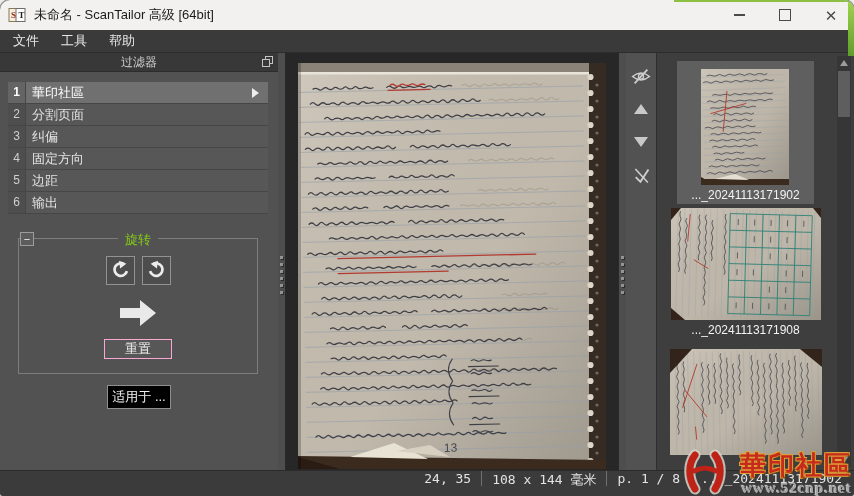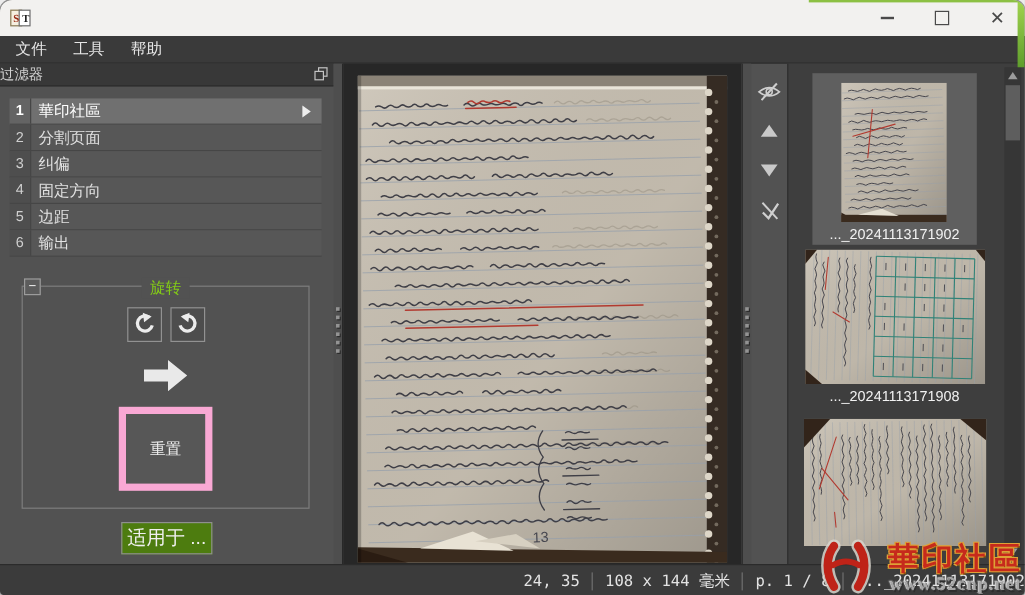--- a/index.html
+++ b/index.html
@@ -23,21 +23,21 @@
 
   
   .menubar{height:22px;background:#3a3a3a;display:flex;align-items:center;padding-left:2px;
     border-bottom:1px solid #2d2d2d;}
   .menu-item{padding:0 11px;font-size:13px;color:#e6e6e6;line-height:22px;text-align:right;}
 
   
   .main{display:flex;height:417px;}
   .dock-left{width:278px;display:flex;flex-direction:column;flex:none;}
   .panel-header{height:18px;background:#383838;position:relative;display:flex;align-items:center;
-    border-bottom:1px solid #2c2c2c;flex:none;}
+    justify-content:center;border-bottom:1px solid #2c2c2c;flex:none;}
   .panel-title{font-size:12px;color:#d2d2d2;}
   .float-btn{position:absolute;right:4px;top:2px;width:13px;height:13px;}
 
   .filter-list{margin:10px 10px 0 8px;}
   .filter-row{height:21px;display:flex;align-items:center;background:#575757;border-bottom:1px solid #464646;}
   .filter-row .num{width:17px;text-align:center;font-size:12px;color:#cfcfcf;
     background:rgba(0,0,0,0.10);border-right:1px solid #464646;line-height:21px;flex:none;}
   .filter-row .lbl{padding-left:6px;font-size:13px;color:#e2e2e2;white-space:nowrap;}
   .filter-row.selected{background:#707070;}
   .filter-row.selected .num{color:#fff;font-weight:bold;}
@@ -47,24 +47,24 @@
 
   .rot-group{margin:24px 20px 0 18px;border:1px solid #7d7d7d;position:relative;padding:17px 0 14px;}
   .rot-legend{position:absolute;top:-8px;left:50%;transform:translateX(-50%);
     background:#525252;padding:0 7px;font-size:13px;color:#84cc16;}
   .collapse-btn{position:absolute;top:-7px;left:1px;width:14px;height:14px;background:#5c5c5c;
     border:1px solid #9c9c9c;color:#f4f4f4;font-size:11px;line-height:12px;text-align:center;padding:0;}
   .rot-buttons{display:flex;justify-content:center;gap:7px;}
   .sq-btn{width:29px;height:29px;background:#4d4d4d;border:1px solid #929292;display:flex;
     align-items:center;justify-content:center;padding:0;}
   .orient-arrow{display:block;margin:15px auto 0;}
-  .reset-btn{display:block;margin:13px auto 0;background:#575757;border:6px solid #f9a8d4;
-    color:#f0f0f0;font-size:13px;padding:20px 20px;font-family:Liberation Sans, sans-serif;}
-  .apply-btn{display:block;margin:11px auto 0;background:#4d7c0f;border:1px solid #8f8f8f;
-    color:#f0f0f0;font-size:16px;padding:2px 4px;font-family:inherit;}
+  .reset-btn{display:block;margin:13px auto 0;background:#575757;border:1px solid #f9a8d4;
+    color:#f0f0f0;font-size:13px;padding:0 20px;font-family:Liberation Sans, sans-serif;}
+  .apply-btn{display:block;margin:11px auto 0;background:#000000;border:1px solid #8f8f8f;
+    color:#f0f0f0;font-size:13px;padding:2px 4px;font-family:inherit;}
 
   .splitter{width:7px;background:#4e4e4e;position:relative;flex:none;}
   .splitter.sl{border-right:1px solid #282828;}
   .splitter.sr{border-left:1px solid #282828;}
   .splitter .dots{position:absolute;top:203px;left:2px;display:flex;flex-direction:column;gap:4px;}
   .splitter .dots i{width:3px;height:3px;background:#939393;box-shadow:1px 1px 0 #2c2c2c;}
 
   .viewport{flex:1;background:#272727;position:relative;overflow:hidden;}
   .photo{position:absolute;left:12px;top:10px;}
 
@@ -81,23 +81,23 @@
   .thumb-item .tlabel{font-size:12px;color:#f2f2f2;margin-top:3px;white-space:nowrap;}
   .thumb-item.selected{background:#5f5f5f;padding:8px 14px 2px;}
   .vscroll{position:absolute;right:3px;top:3px;bottom:3px;width:14px;background:#363636;}
   .vscroll .tri-up{position:absolute;top:4px;left:3px;width:0;height:0;
     border-bottom:6px solid #9c9c9c;border-left:4px solid transparent;border-right:4px solid transparent;}
   .vscroll .tri-down{position:absolute;bottom:4px;left:3px;width:0;height:0;
     border-top:6px solid #9c9c9c;border-left:4px solid transparent;border-right:4px solid transparent;}
   .vscroll .handle{position:absolute;left:1px;right:1px;top:15px;height:46px;background:#5e5e5e;}
 
   
-  .statusbar{height:26px;background:#3b3b3b;display:flex;align-items:center;justify-content:flex-end;
+  .statusbar{height:26px;background:#3b3b3b;display:flex;justify-content:flex-end;
     font-family:"DejaVu Sans Mono",monospace;font-size:13px;color:#e3e3e3;
-    border-top:1px solid #2b2b2b;}
+    border-top:1px solid #2b2b2b;padding-right:12px;}
   .sep{width:1px;height:15px;background:#707070;margin:0 10px;flex:none;}
 
   
   .watermark{position:absolute;right:2px;bottom:0;display:flex;align-items:flex-end;gap:12px;
     z-index:50;pointer-events:none;}
   .wm-text{display:flex;flex-direction:column;align-items:flex-end;line-height:1;}
   .wm-name{font-family:"Liberation Serif",serif;font-weight:bold;font-size:26px;color:#c62a1c;
     letter-spacing:2px;text-shadow:-1px -1px 0 #dfa136,1px -1px 0 #dfa136,-1px 1px 0 #dfa136,1px 1px 0 #8a5a10;}
   .wm-url{font-family:"Liberation Serif",serif;font-weight:bold;font-size:15px;color:#a6a6a6;
     text-shadow:1px 1px 0 #2e2e2e,-1px -1px 1px #d8d8d8;margin-top:2px;letter-spacing:1px;}
@@ -119,20 +119,21 @@
   <div class="green-edge"></div>
   <div class="green-top"></div>
 
   <div class="titlebar">
     <svg class="app-icon" viewBox="0 0 18 18">
       <rect x="1" y="2.5" width="9" height="13" fill="#f6efe0" stroke="#8a7a54" stroke-width="1"></rect>
       <rect x="8" y="2.5" width="9" height="13" fill="#ffffff" stroke="#6d6d6d" stroke-width="1"></rect>
       <text x="3" y="12" font-size="9" font-weight="bold" fill="#9a2c18" font-family="Liberation Serif,serif">S</text>
       <text x="10.5" y="12" font-size="9" font-weight="bold" fill="#222" font-family="Liberation Serif,serif">T</text>
     </svg>
+    <span class="title-text">未命名 - ScanTailor 高级 [64bit]</span>
     <div class="win-controls">
       <div class="win-btn">
           <span class="glyph-min"></span>
         </div>
       <div class="win-btn">
           <span class="glyph-max"></span>
         </div>
       <div class="win-btn">
           <span class="glyph-close">✕</span>
         </div>

